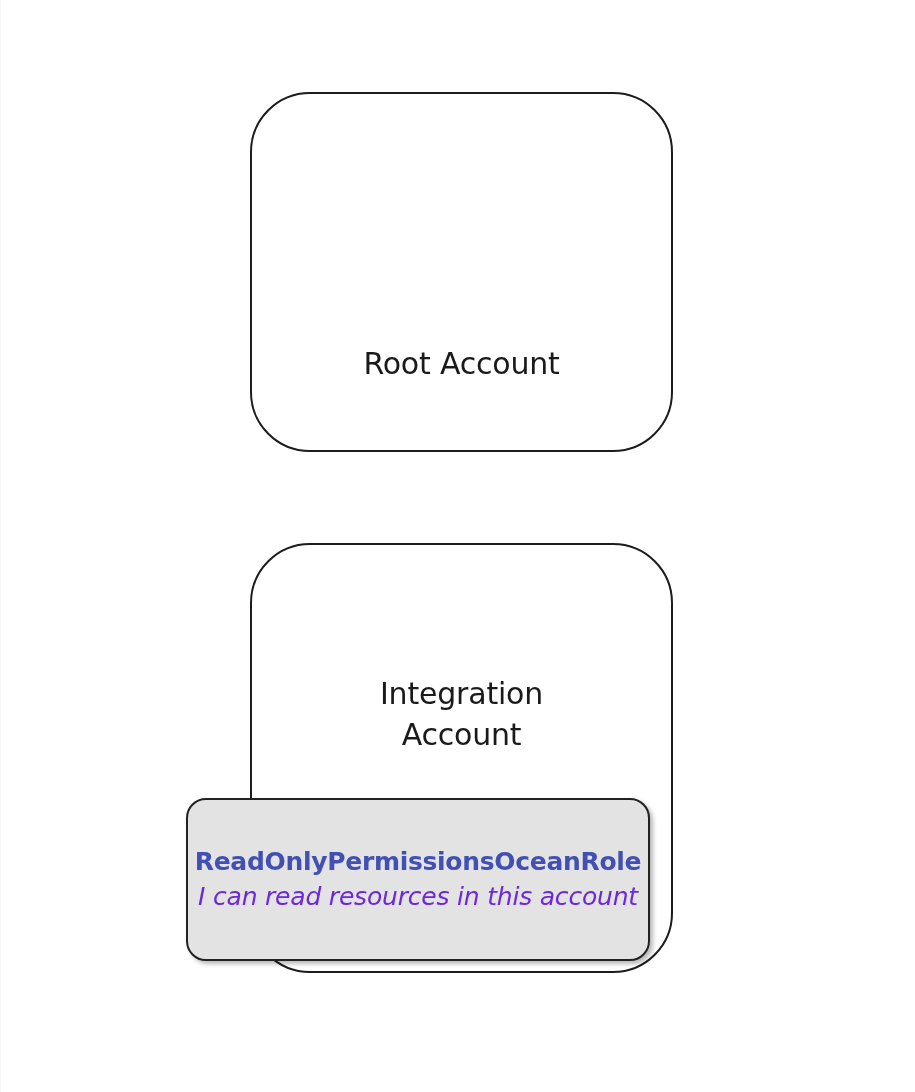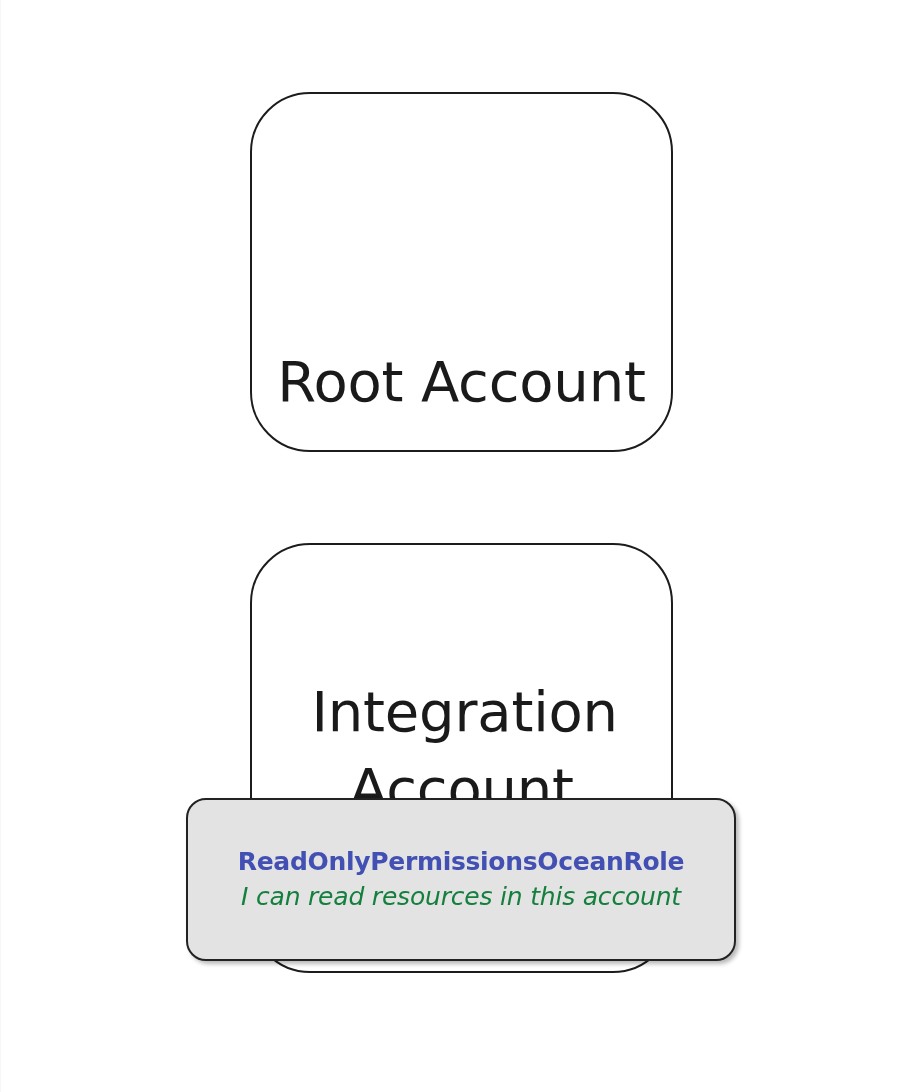--- a/index.html
+++ b/index.html
@@ -38,21 +38,21 @@
     height: 360px;
   }
   #integration-account-box {
     left: 249px;
     top: 543px;
     width: 423px;
     height: 430px;
   }
   .account-label {
     font-family: "DejaVu Sans", sans-serif;
-    font-size: 56px;
+    font-size: 30px;
     font-weight: 400;
     color: #1a1a1a;
     text-align: center;
     line-height: 1.38;
     letter-spacing: -0.2px;
     white-space: pre-line;
   }
   #root-account-label {
     position: absolute;
     left: 0;
@@ -68,21 +68,21 @@
     text-align: center;
     max-width: 300px;
     margin: 0 auto;
   }
 
   
   #role-panel {
     position: absolute;
     left: 185px;
     top: 798px;
-    width: 550px;
+    width: 464px;
     height: 163px;
     box-sizing: border-box;
     background: #e3e3e3;
     border: 2px solid #222222;
     border-radius: 20px;
     box-shadow: 3px 3px 4px rgba(0,0,0,0.28);
     display: flex;
     flex-direction: column;
     align-items: center;
     justify-content: center;
@@ -96,21 +96,21 @@
     text-align: center;
     line-height: 1.3;
     letter-spacing: -0.3px;
     margin-bottom: 2px;
   }
   #role-description {
     font-family: "DejaVu Sans", sans-serif;
     font-size: 25px;
     font-style: italic;
     font-weight: 400;
-    color: #15803d;
+    color: #6d28d9;
     text-align: center;
     line-height: 1.3;
     letter-spacing: -0.2px;
   }
 </style>
 </head>
 <body>
 
 <div id="canvas">
 

